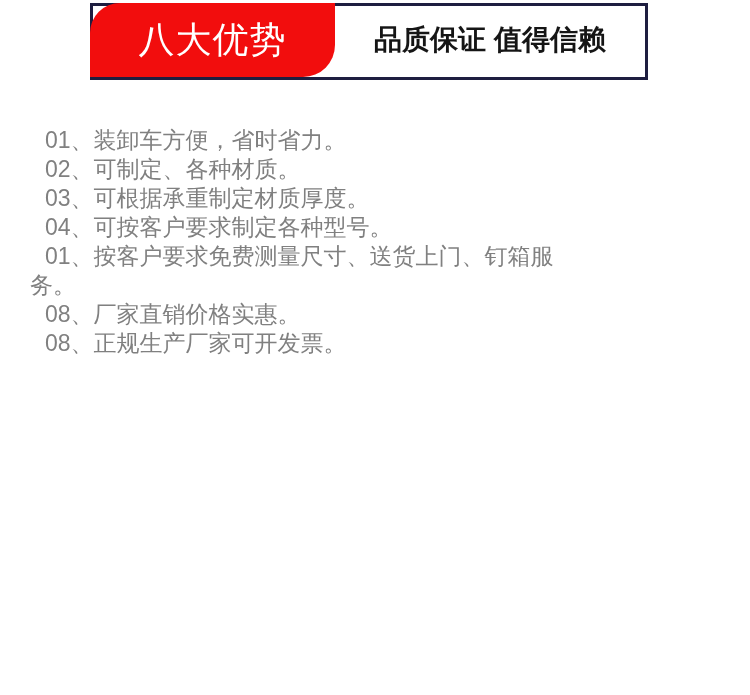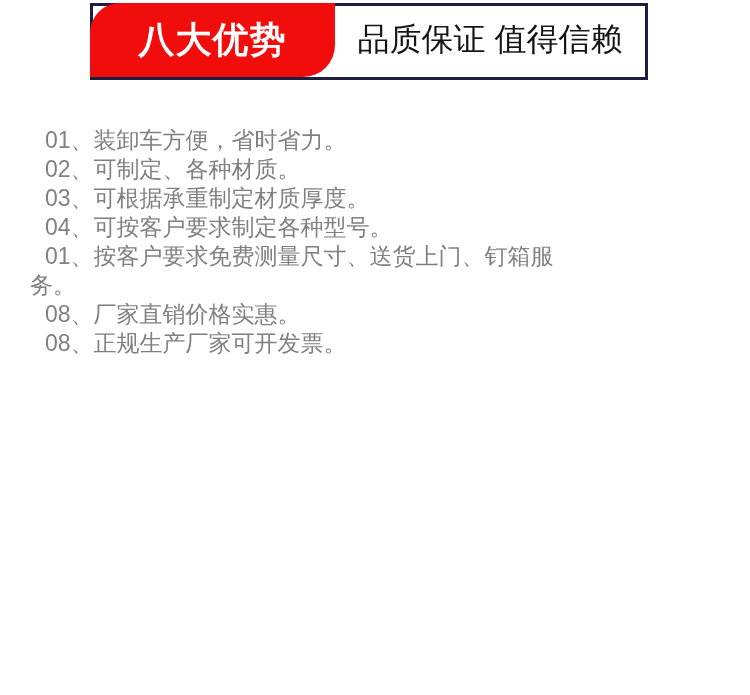--- a/index.html
+++ b/index.html
@@ -34,38 +34,38 @@
     height: 74px;
     background: #f20d0d;
     border-radius: 30px 0 32px 0;
     display: flex;
     align-items: center;
     justify-content: center;
   }
   .badge-label {
     color: #ffffff;
     font-size: 36px;
-    font-weight: bold;
+    font-weight: normal;
     letter-spacing: 1px;
     white-space: nowrap;
   }
   .tagline-area {
     position: absolute;
     left: 242px;
     right: 0;
     top: -3px;
     height: 74px;
     display: flex;
     align-items: center;
     justify-content: center;
   }
   .tagline-text {
     color: #151515;
-    font-size: 32px;
-    font-weight: 400;
+    font-size: 28px;
+    font-weight: 700;
     white-space: nowrap;
   }
 
   
   .advantages {
     position: absolute;
     left: 0;
     top: 126px;
     width: 606px;
     box-sizing: border-box;

